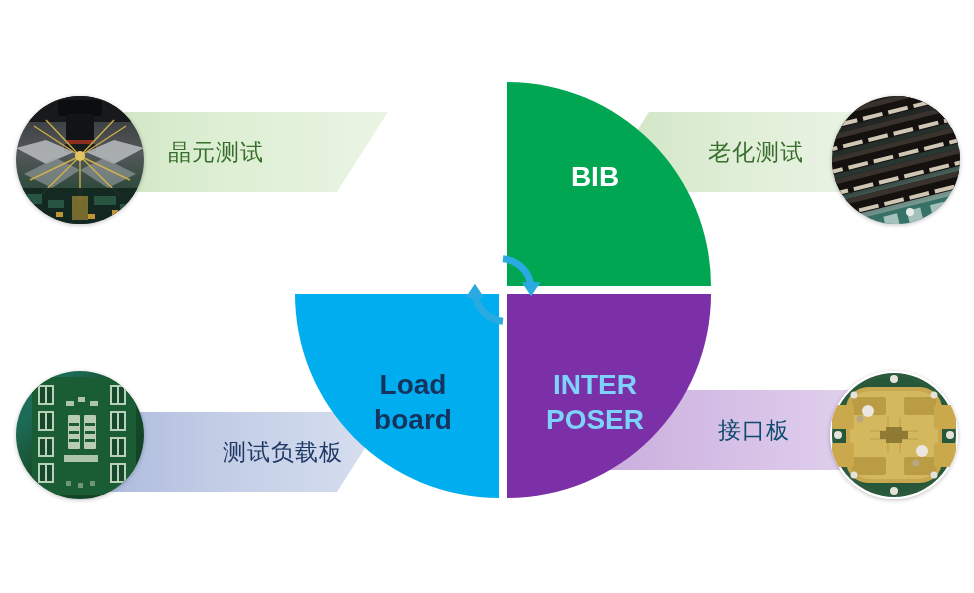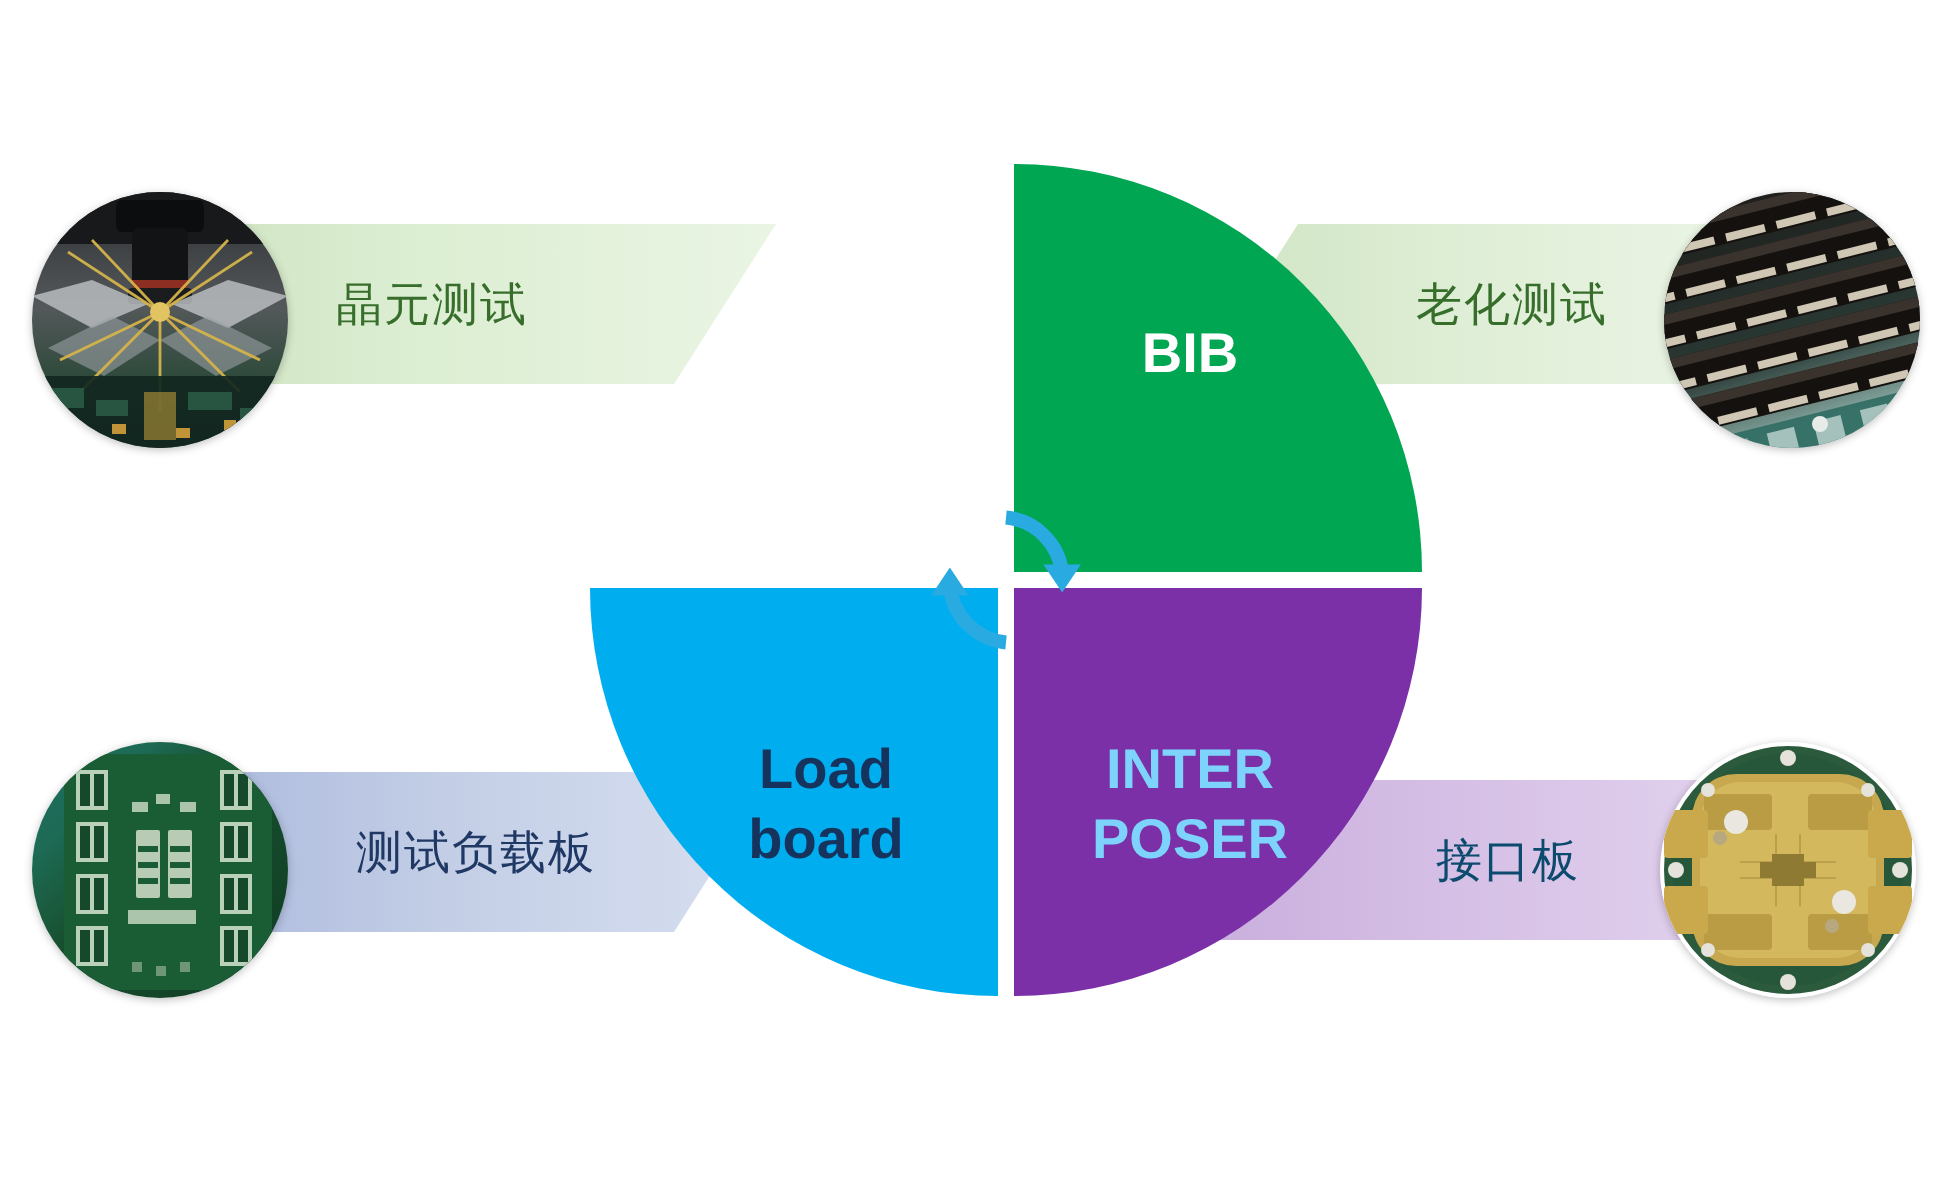--- a/index.html
+++ b/index.html
@@ -67,22 +67,23 @@
   }
   #banner-burn-in-test .banner-label {
     color: #376e2b;
     margin-left: 110px;
     text-align: right;
   }
 
   
   #banner-load-board-test {
     left: 88px;
-    top: 386px;
+    top: 412px;
     width: 300px;
+    justify-content: center;
   }
   #banner-load-board-test .banner-shape {
     background: linear-gradient(90deg, #aab8dc 0%, #c3cee6 45%, #d8e0f0 100%);
     border-radius: 16px 0 0 16px;
     clip-path: polygon(0% 0%, 100% 0%, 83% 100%, 0% 100%);
   }
   #banner-load-board-test .banner-label {
     color: #1f3864;
     margin-left: 90px;
   }

